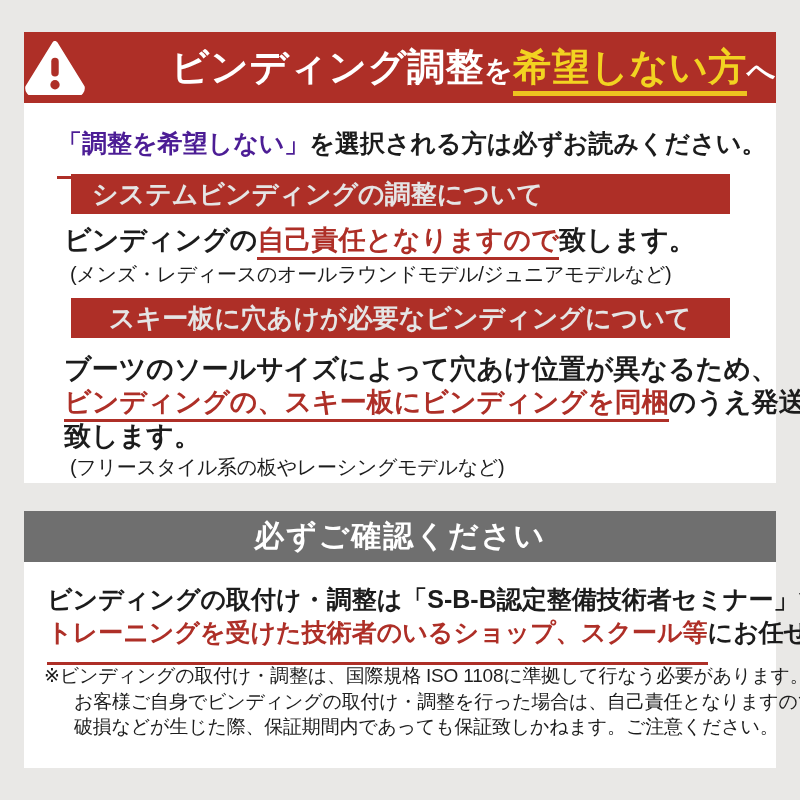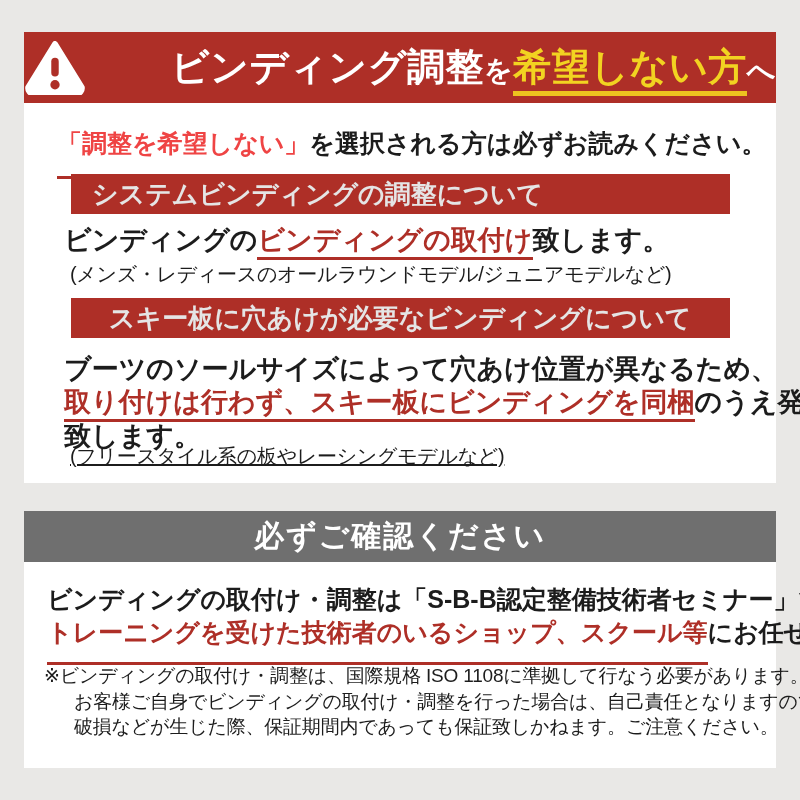--- a/index.html
+++ b/index.html
@@ -32,21 +32,21 @@
     border-bottom:5px solid #edc21f;
     padding-bottom:3px;
   }
 
   
   .intro{
     position:absolute;top:95px;left:33px;
     font-size:25px;font-weight:bold;white-space:nowrap;
   }
   .intro .red-u{
-    color:#ef4444;border-bottom:3px solid #ae2f27;padding-bottom:19px;
+    color:#4c1d95;border-bottom:3px solid #ae2f27;padding-bottom:19px;
   }
 
   
   .sec-heading{
     position:absolute;left:47px;width:659px;height:40px;
     background:#ae2f27;color:#e5e5e5;
     font-size:26px;font-weight:bold;
     display:flex;align-items:center;
     padding-left:21px;box-sizing:border-box;
     white-space:nowrap;
@@ -64,21 +64,21 @@
   #sec1-body{top:190px;}
   #sec2-body-1{top:319px;}
   #sec2-body-2{top:352px;}
   #sec2-body-3{top:386px;}
 
   .small-note{
     position:absolute;left:46px;
     font-size:20px;font-weight:500;white-space:nowrap;letter-spacing:-0.3px;
   }
   #sec1-note{top:229px;}
-  #sec2-note{top:411px;text-decoration:underline;}
+  #sec2-note{top:422px;}
 
   
   .gray-banner{
     position:absolute;top:0;left:0;width:100%;height:51px;
     background:#6f6f6f;color:#ffffff;
     display:flex;align-items:center;justify-content:center;
     font-size:30px;font-weight:bold;letter-spacing:2px;
   }
   .confirm-line{
     position:absolute;left:23px;
@@ -108,29 +108,29 @@
       <rect x="29" y="18" width="8" height="20" rx="4" fill="#ae2f27"></rect>
       <circle cx="33" cy="47" r="5" fill="#ae2f27"></circle>
     </svg>
     <div class="warn-title"><span>ビンディング調整</span><span class="particle">を</span><span class="hl">希望しない方</span><span class="particle">へ</span></div>
   </div>
 
   <div class="intro"><span class="red-u">「調整を希望しない」</span><span>を選択される方は必ずお読みください。</span></div>
 
   <div class="sec-heading" id="sec1-heading">システムビンディングの調整について</div>
 
-  <div class="body-line" id="sec1-body"><span>ビンディングの</span><span class="red-u">ビンディングの取付け</span><span>致します。</span></div>
+  <div class="body-line" id="sec1-body"><span>ビンディングの</span><span class="red-u">自己責任となりますので</span><span>致します。</span></div>
 
   <div class="small-note" id="sec1-note">(メンズ・レディースのオールラウンドモデル/ジュニアモデルなど)</div>
 
   <div class="sec-heading" id="sec2-heading">スキー板に穴あけが必要なビンディングについて</div>
 
   <div class="body-line" id="sec2-body-1">ブーツのソールサイズによって穴あけ位置が異なるため、</div>
 
-  <div class="body-line" id="sec2-body-2"><span class="red-u">取り付けは行わず、スキー板にビンディングを同梱</span><span>のうえ発送</span></div>
+  <div class="body-line" id="sec2-body-2"><span class="red-u">ビンディングの、スキー板にビンディングを同梱</span><span>のうえ発送</span></div>
 
   <div class="body-line" id="sec2-body-3">致します。</div>
 
   <div class="small-note" id="sec2-note">(フリースタイル系の板やレーシングモデルなど)</div>
 
 </div>
 
 <div class="box" id="confirm-box">
 
   <div class="gray-banner">必ずご確認ください</div>

